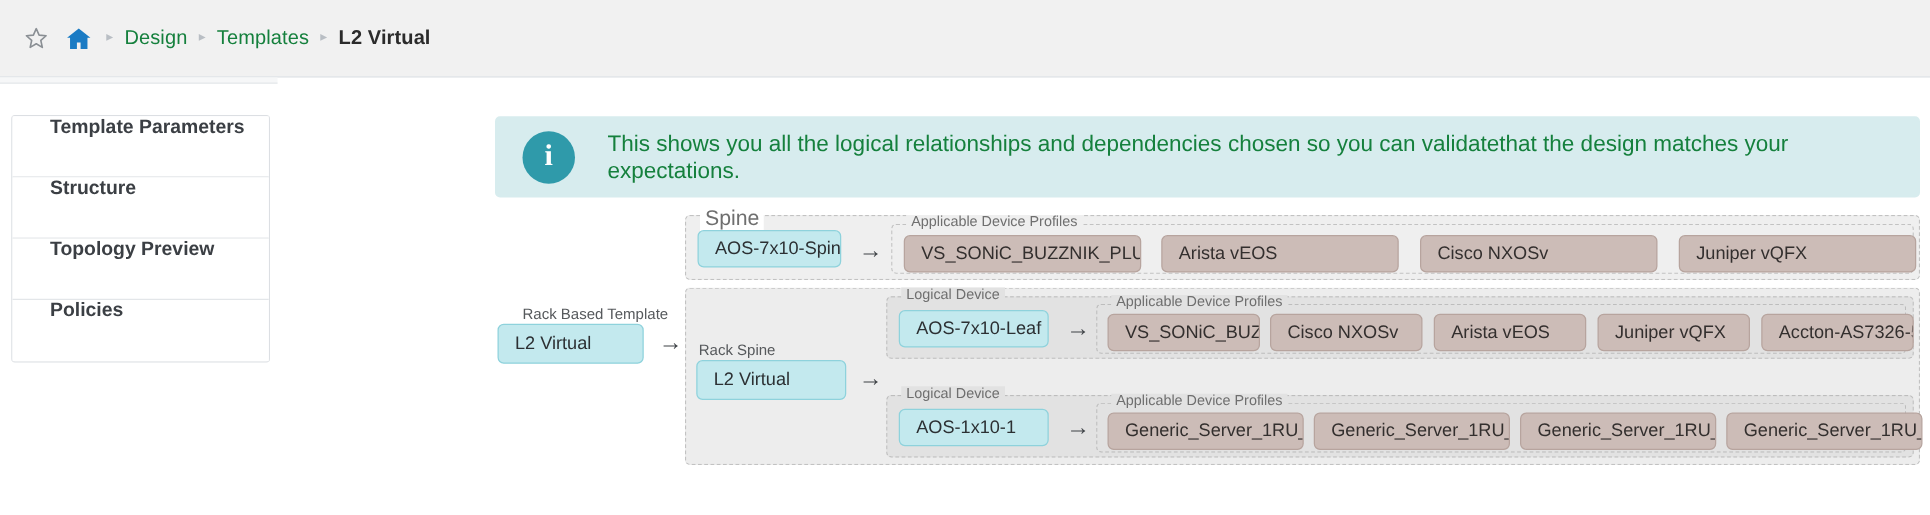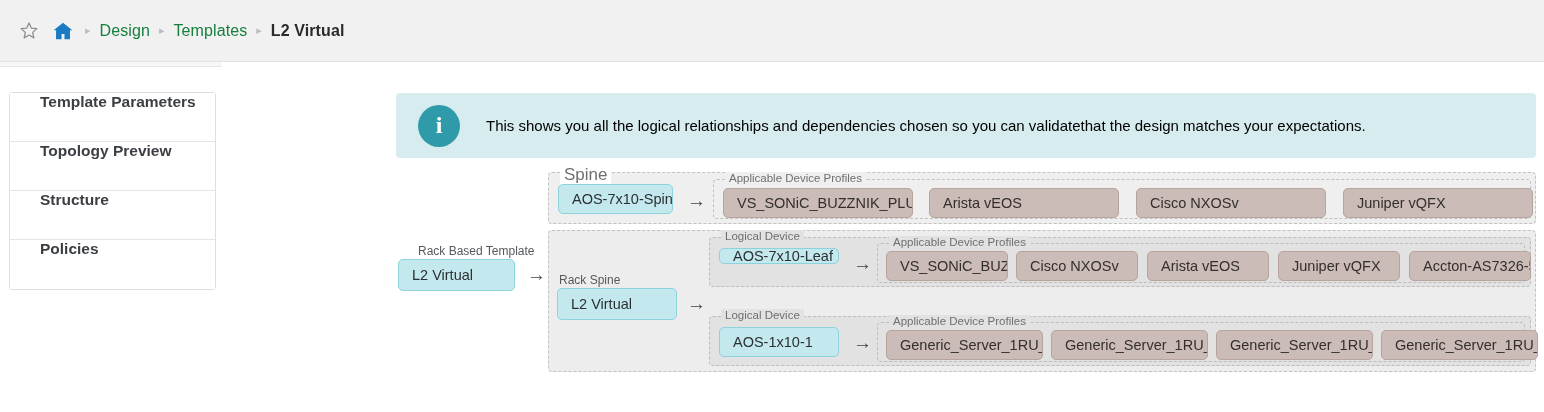--- a/index.html
+++ b/index.html
@@ -81,21 +81,21 @@
   }
   .banner-icon {
     width: 42px; height: 42px; margin-left: 22px;
     border-radius: 50%; background: #2f9aaa;
     display: flex; align-items: center; justify-content: center;
     color: #ffffff; font-size: 24px; font-weight: bold;
     font-family: "Liberation Serif", serif;
     flex: 0 0 auto;
   }
   .banner-text {
-    margin-left: 26px; font-size: 15px; color: #000000;
+    margin-left: 26px; font-size: 18px; color: #15803d;
   }
 
   
   .fieldset {
     position: absolute;
     border: 1px dashed #c2c2c2;
     border-radius: 4px;
   }
   .fieldset > .legend {
     position: absolute; top: -8px; left: 11px;
@@ -209,24 +209,24 @@
     <span class="crumb-current">L2 Virtual</span>
   </div>
 </div>
 <div class="subheader-strip"></div>
 
 <div class="sidenav">
   <div class="nav-item">
     <span>Template Parameters</span>
   </div>
   <div class="nav-item">
+    <span>Structure</span>
+  </div>
+  <div class="nav-item">
     <span>Topology Preview</span>
-  </div>
-  <div class="nav-item">
-    <span>Structure</span>
   </div>
   <div class="nav-item">
     <span>Policies</span>
   </div>
 </div>
 
 <div class="banner">
   <div class="banner-icon">i</div>
   <div class="banner-text">This shows you all the logical relationships and dependencies chosen so you can validatethat the design matches your expectations.</div>
 </div>
@@ -251,21 +251,21 @@
 <span class="arrow" id="rbt-arrow">→</span>
 
 <div class="fieldset" id="rack-outer">
 
   <span class="plain-label" style="left:10px; top:42px;">Rack Spine</span>
   <div class="node node-ld" style="left:8px; top:57px; width:120px; height:32px;">L2 Virtual</div>
   <span class="arrow" style="left:138px; top:63px;">→</span>
 
   <div class="ld-group" style="left:160px; top:6px; width:822px; height:50px;">
     <span class="legend">Logical Device</span>
-    <div class="node node-ld" style="left:9px; top:10px; width:120px; height:16px;">AOS-7x10-Leaf</div>
+    <div class="node node-ld" style="left:9px; top:10px; width:120px; height:30px;">AOS-7x10-Leaf</div>
     <span class="arrow" style="left:143px; top:16px;">→</span>
 
     <div class="dp-group" style="left:167px; top:5px; width:648px; height:40px;">
       <span class="legend">Applicable Device Profiles</span>
       <div class="node node-dp" style="left:8px; top:7px; width:122px; height:30px;">VS_SONiC_BUZZ...</div>
       <div class="node node-dp" style="left:138px; top:7px; width:122px; height:30px;">Cisco NXOSv</div>
       <div class="node node-dp" style="left:269px; top:7px; width:122px; height:30px;">Arista vEOS</div>
       <div class="node node-dp" style="left:400px; top:7px; width:122px; height:30px;">Juniper vQFX</div>
       <div class="node node-dp" style="left:531px; top:7px; width:122px; height:30px;">Accton-AS7326-5...</div>
     </div>

